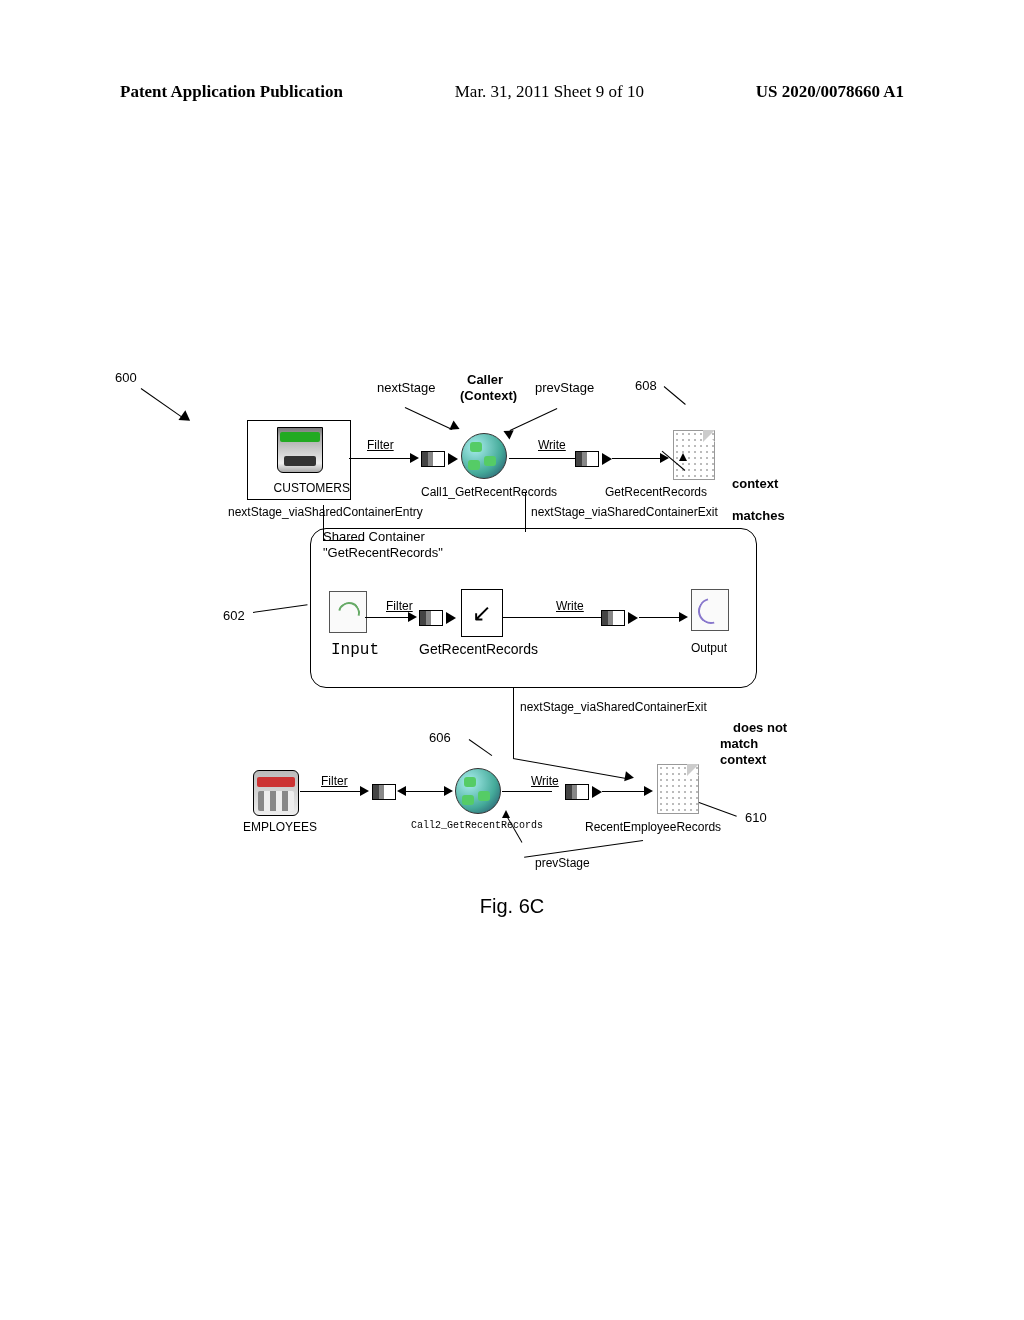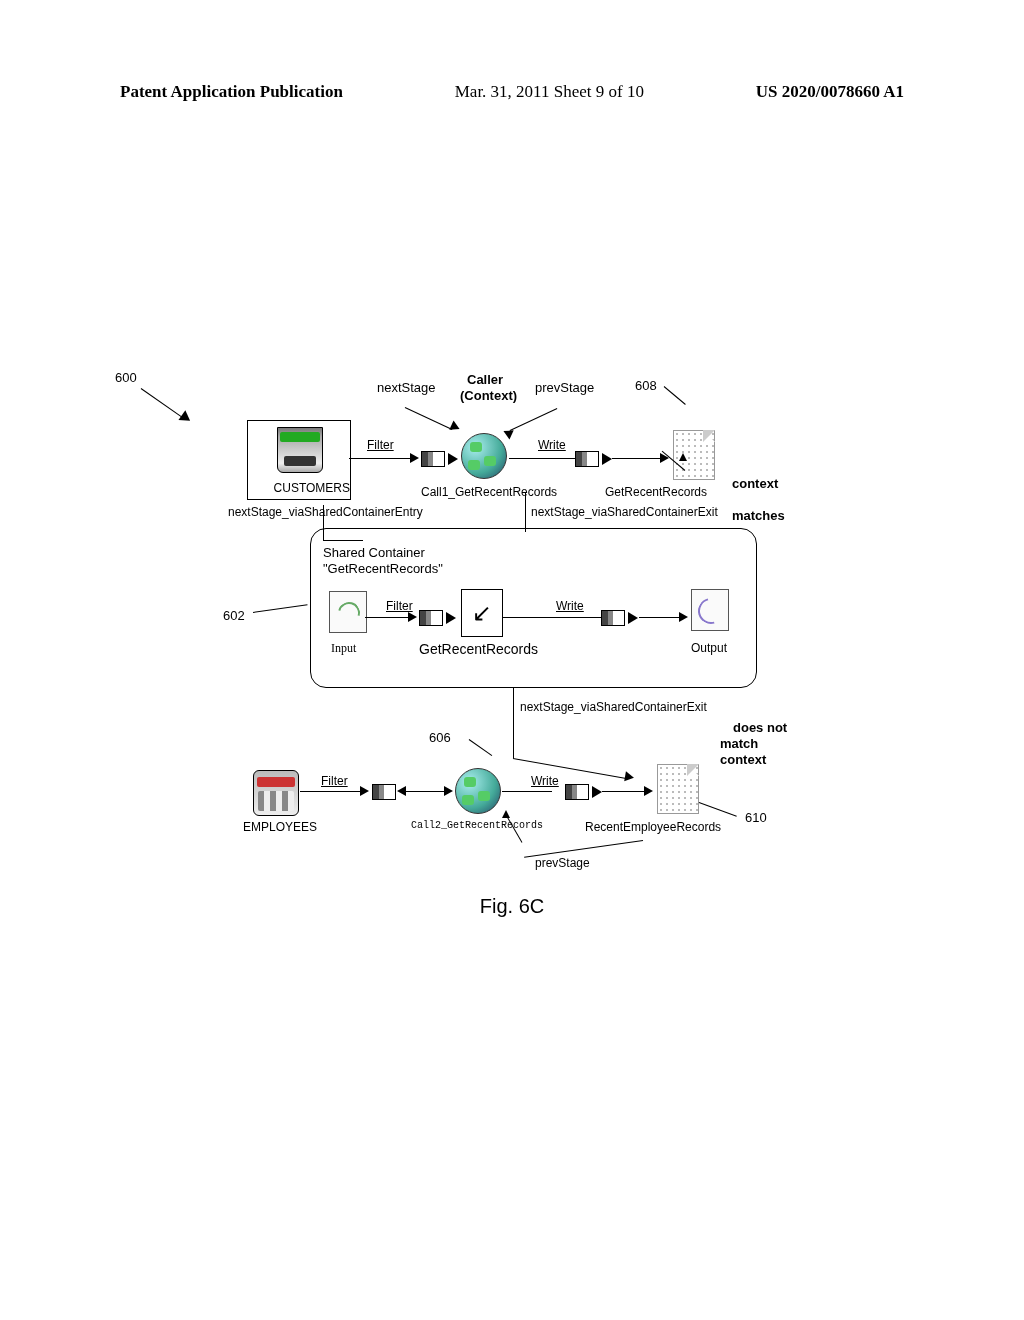--- a/index.html
+++ b/index.html
@@ -192,21 +192,21 @@
   }
 
   .shared-container{
     position: absolute;
     left:195px; top:168px;
     width:445px; height:158px;
     border:1px solid #000;
     border-radius:16px;
   }
   .shared-container .title{
-    position:absolute; top:16px; left:12px;
+    position:absolute; top:0; left:12px;
     font-family:Arial; font-size:13px; line-height:16px;
   }
 
   .fig-caption{
     position:absolute;
     left:0; width:1024px;
     top: 895px;
     text-align:center;
     font-family: Arial, sans-serif;
     font-size: 20px;
@@ -291,21 +291,21 @@
   <div class="lead-line" style="left:208px;top:180px;width:40px;"></div>
   <div class="lead-line" style="left:410px;top:132px;width:1px;height:40px;background:#000;"></div>
 
   <div class="shared-container">
     <div class="title">
       <span>Shared Container</span><br>
       <span>"GetRecentRecords"</span>
     </div>
 
     <div class="icon icon-pagein" style="left:18px;top:62px;"></div>
-    <div class="lbl" style="left:20px;top:112px;font-family:Liberation Serif, serif;font-size:12px;">Input</div>
+    <div class="lbl" style="left:20px;top:112px;font-family:Liberation Mono, monospace;font-size:16px;">Input</div>
 
     <div class="line" style="left:54px;top:88px;width:45px;"></div>
     <div class="conn-label" style="left:75px;top:70px;">Filter</div>
     <div class="arrow-right" style="left:97px;top:83px;"></div>
     <div class="connector-glyph" style="left:108px;top:80px;"><span class="cg-box"></span><span class="cg-arrow"></span></div>
 
     <div class="icon icon-transformer" style="left:150px;top:60px;width:40px;height:46px;"></div>
     <div class="lbl" style="left:108px;top:112px;font-family:Arial;font-size:14px;">GetRecentRecords</div>
 
     <div class="line" style="left:192px;top:88px;width:100px;"></div>

